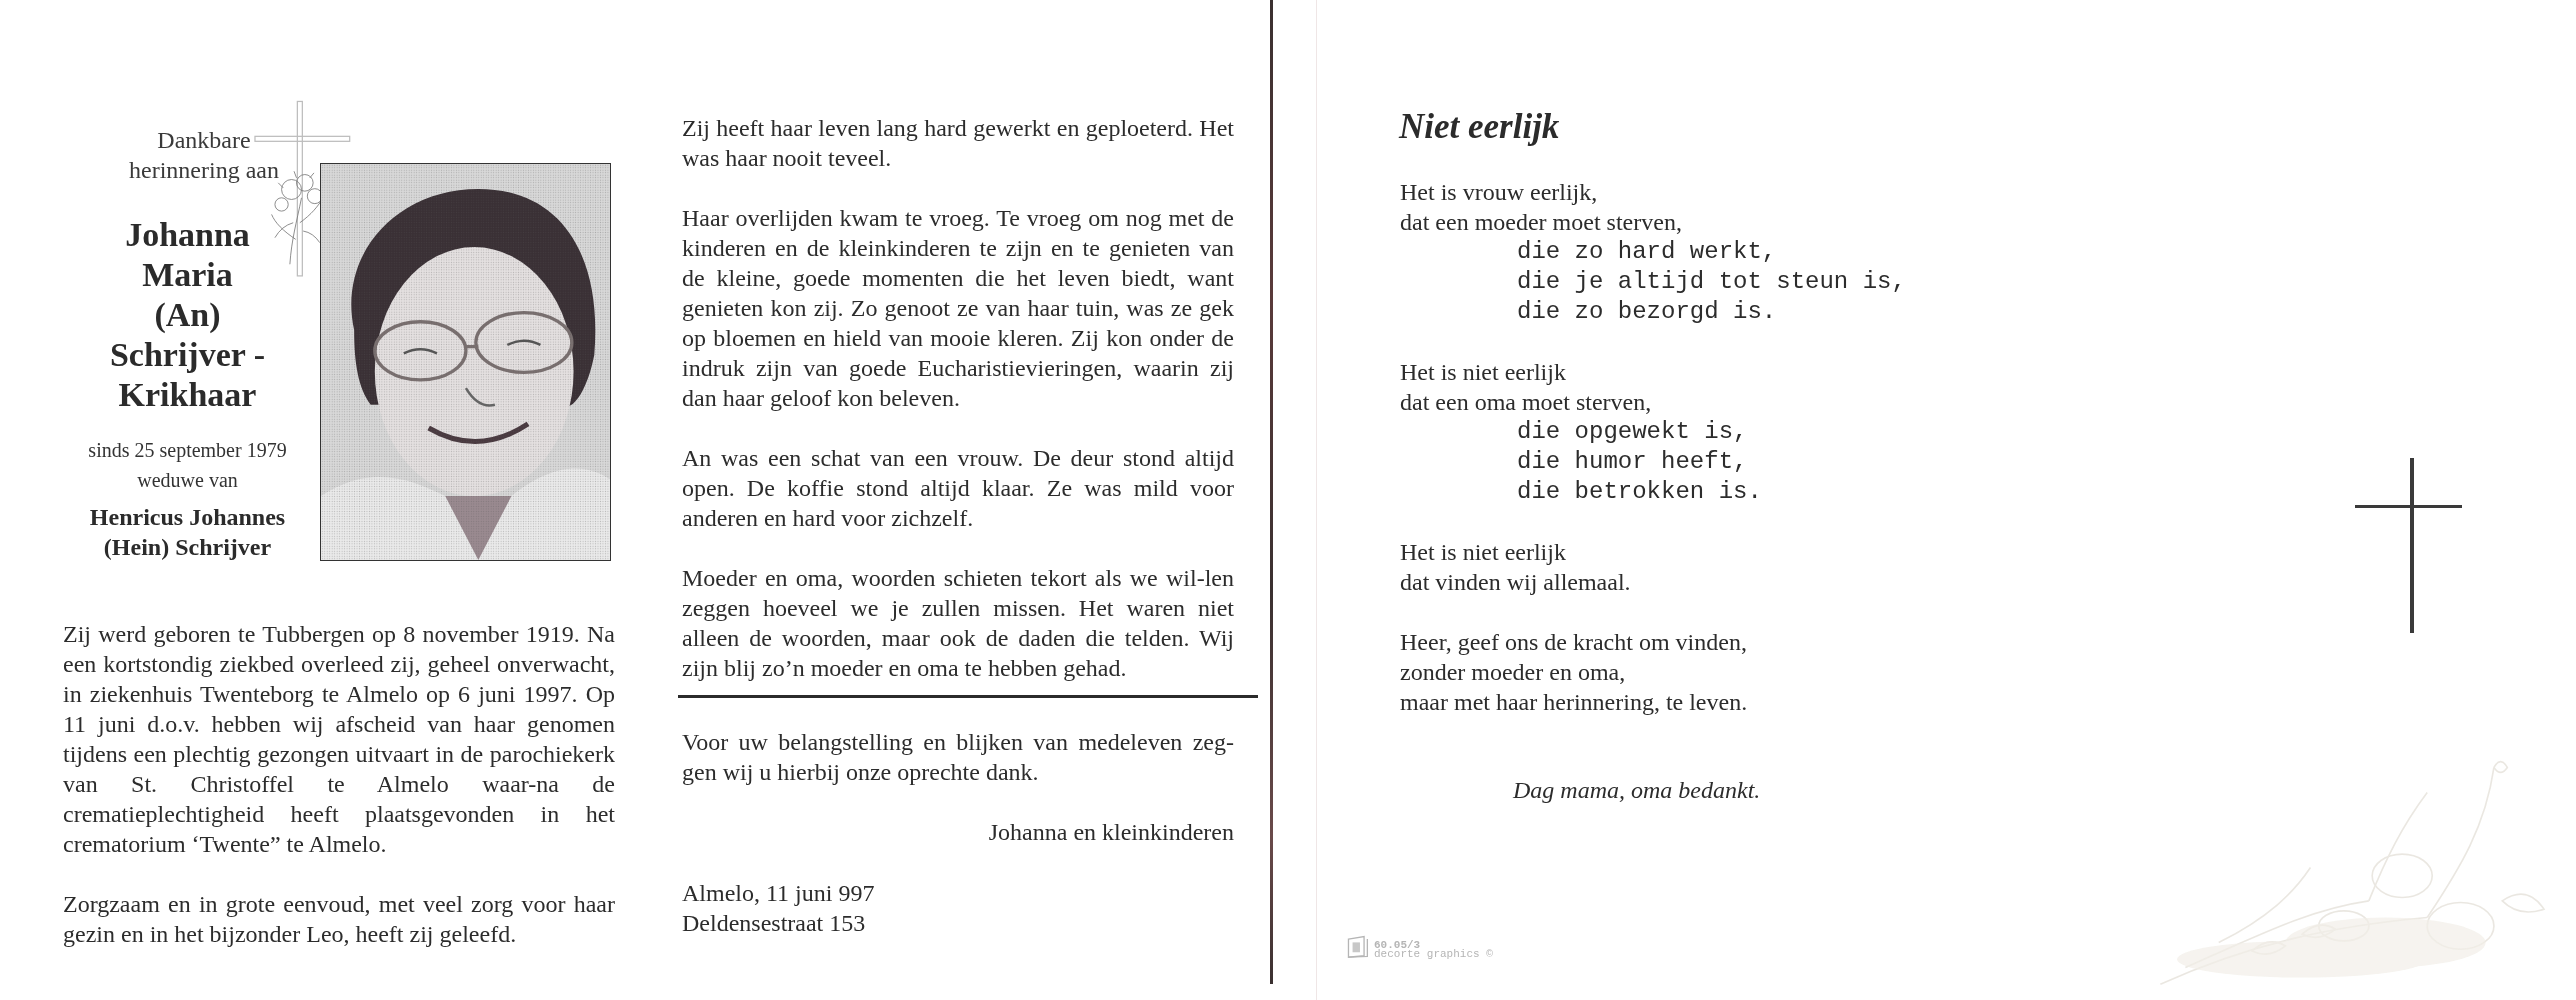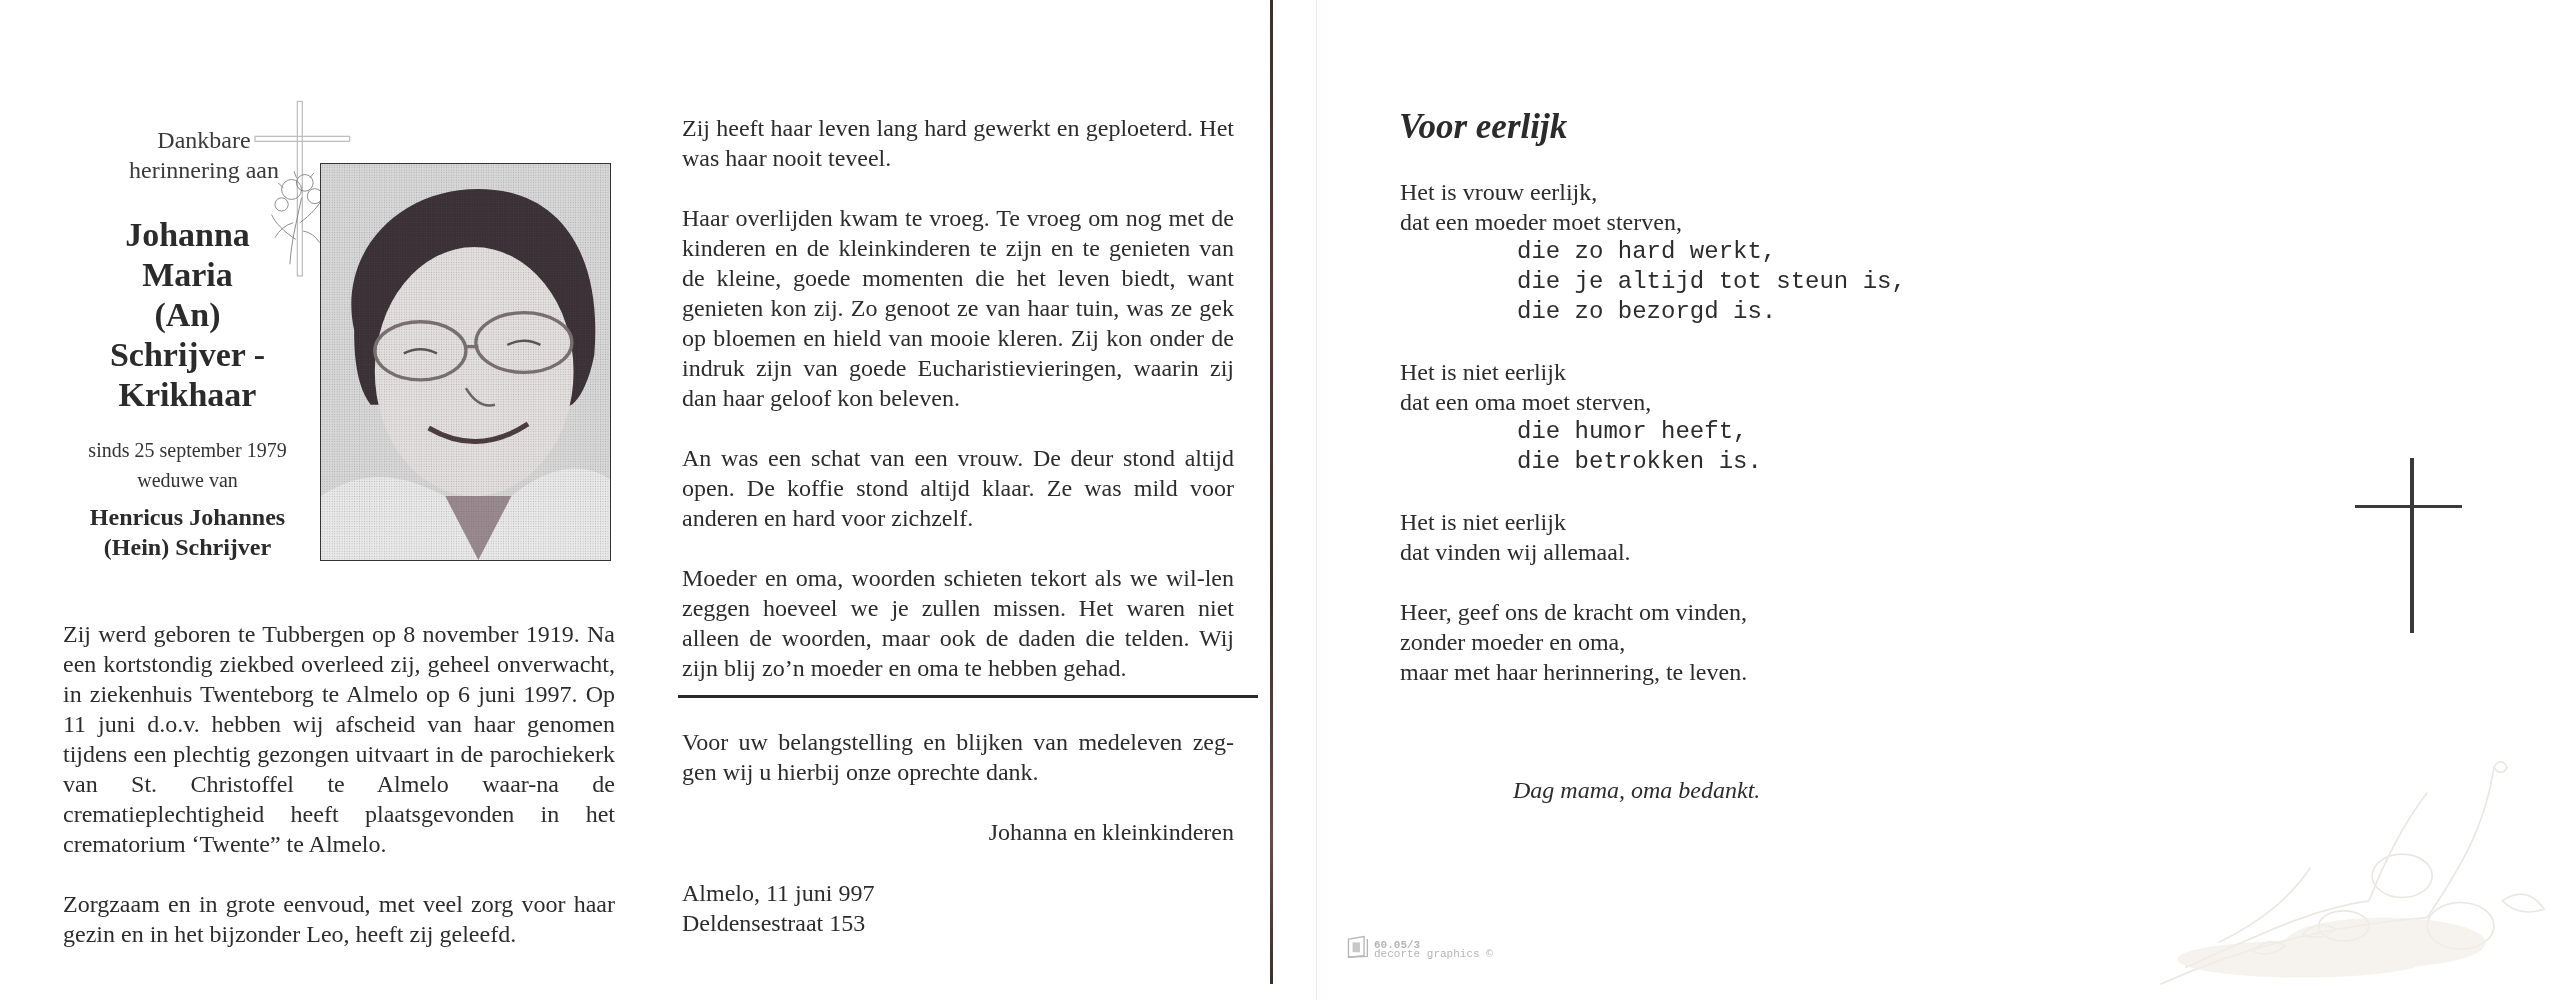--- a/index.html
+++ b/index.html
@@ -133,33 +133,34 @@
 <div class="abs body-text" style="left:917px; top:817px; width:317px; text-align:right;">Johanna en kleinkinderen</div>
 
 <div class="abs body-text" style="left:682px; top:878px; width:334px; text-align:left;">Almelo, 11 juni 997</div>
 <div class="abs body-text" style="left:682px; top:908px; width:334px; text-align:left;">Deldensestraat 153</div>
 
 <div class="seam"></div>
 <div class="fold"></div>
 
 <div class="panel" style="left:1318px; width:1258px;"></div>
 
-<div class="abs poem-title" style="left:1399px; top:107px;">Voor eerlijk</div>
+<div class="abs poem-title" style="left:1399px; top:107px;">Niet eerlijk</div>
 
 <div class="abs poem" id="poem" style="left:1400px; top:177px;">
     <div class="stanza">
       <span class="line">Het is vrouw eerlijk,</span>
       <span class="line">dat een moeder moet sterven,</span>
       <span class="line indent">die zo hard werkt,</span>
       <span class="line indent">die je altijd tot steun is,</span>
       <span class="line indent">die zo bezorgd is.</span>
     </div>
     <div class="stanza">
       <span class="line">Het is niet eerlijk</span>
       <span class="line">dat een oma moet sterven,</span>
+      <span class="line indent">die opgewekt is,</span>
       <span class="line indent">die humor heeft,</span>
       <span class="line indent">die betrokken is.</span>
     </div>
     <div class="stanza">
       <span class="line">Het is niet eerlijk</span>
       <span class="line">dat vinden wij allemaal.</span>
     </div>
     <div class="stanza">
       <span class="line">Heer, geef ons de kracht om vinden,</span>
       <span class="line">zonder moeder en oma,</span>

